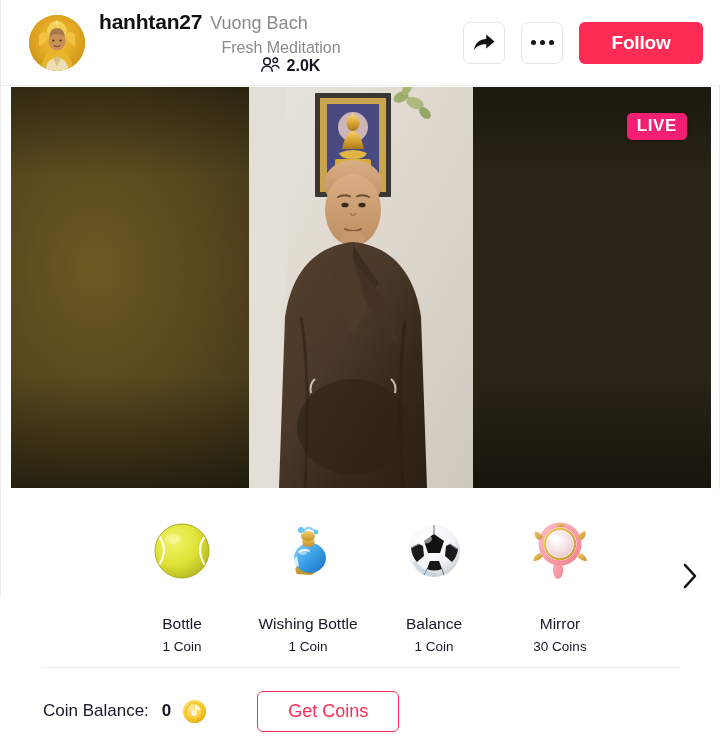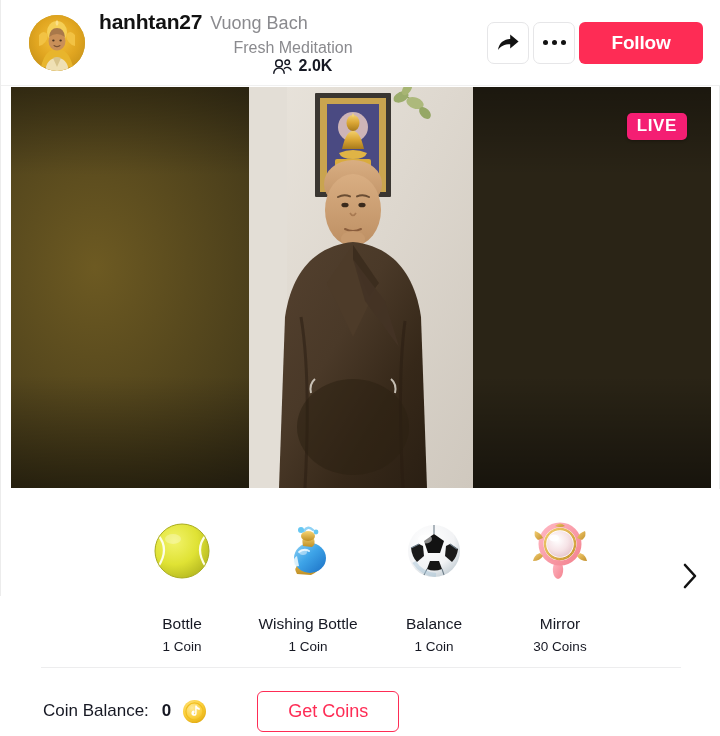--- a/index.html
+++ b/index.html
@@ -38,25 +38,25 @@
   .line1 { display: flex; align-items: baseline; white-space: nowrap; }
   .uname {
     font-size: 21px; font-weight: bold; color: #121212;
     letter-spacing: -0.2px;
   }
   .realname {
     font-size: 18px; color: #8a8a8e; margin-left: 8px; font-weight: normal;
   }
   .line2 { display: flex; align-items: center; margin-top: 5px; white-space: nowrap; flex-direction: column; }
   .topic { font-size: 16px; color: #8a8a8e; }
-  .viewers { display: flex; align-items: flex-end; margin-left: 18px; }
+  .viewers { display: flex; align-items: flex-start; margin-left: 18px; }
   .viewers svg { display: block; }
   .vcount { font-size: 16px; font-weight: bold; color: #161823; margin-left: 7px; }
 
-  .head-actions { display: flex; align-items: flex-start; gap: 4px; flex: 0 0 auto; }
+  .head-actions { display: flex; align-items: flex-start; gap: 16px; flex: 0 0 auto; }
   .icon-btn {
     width: 42px; height: 42px;
     border: 1px solid #e6e6e8; border-radius: 7px;
     background: #fff;
     display: flex; align-items: center; justify-content: center;
     cursor: pointer;
   }
   .dots { display: flex; gap: 4px; align-items: center; }
   .dots i { width: 5px; height: 5px; border-radius: 50%; background: #121212; display: block; }
   .follow-btn {

